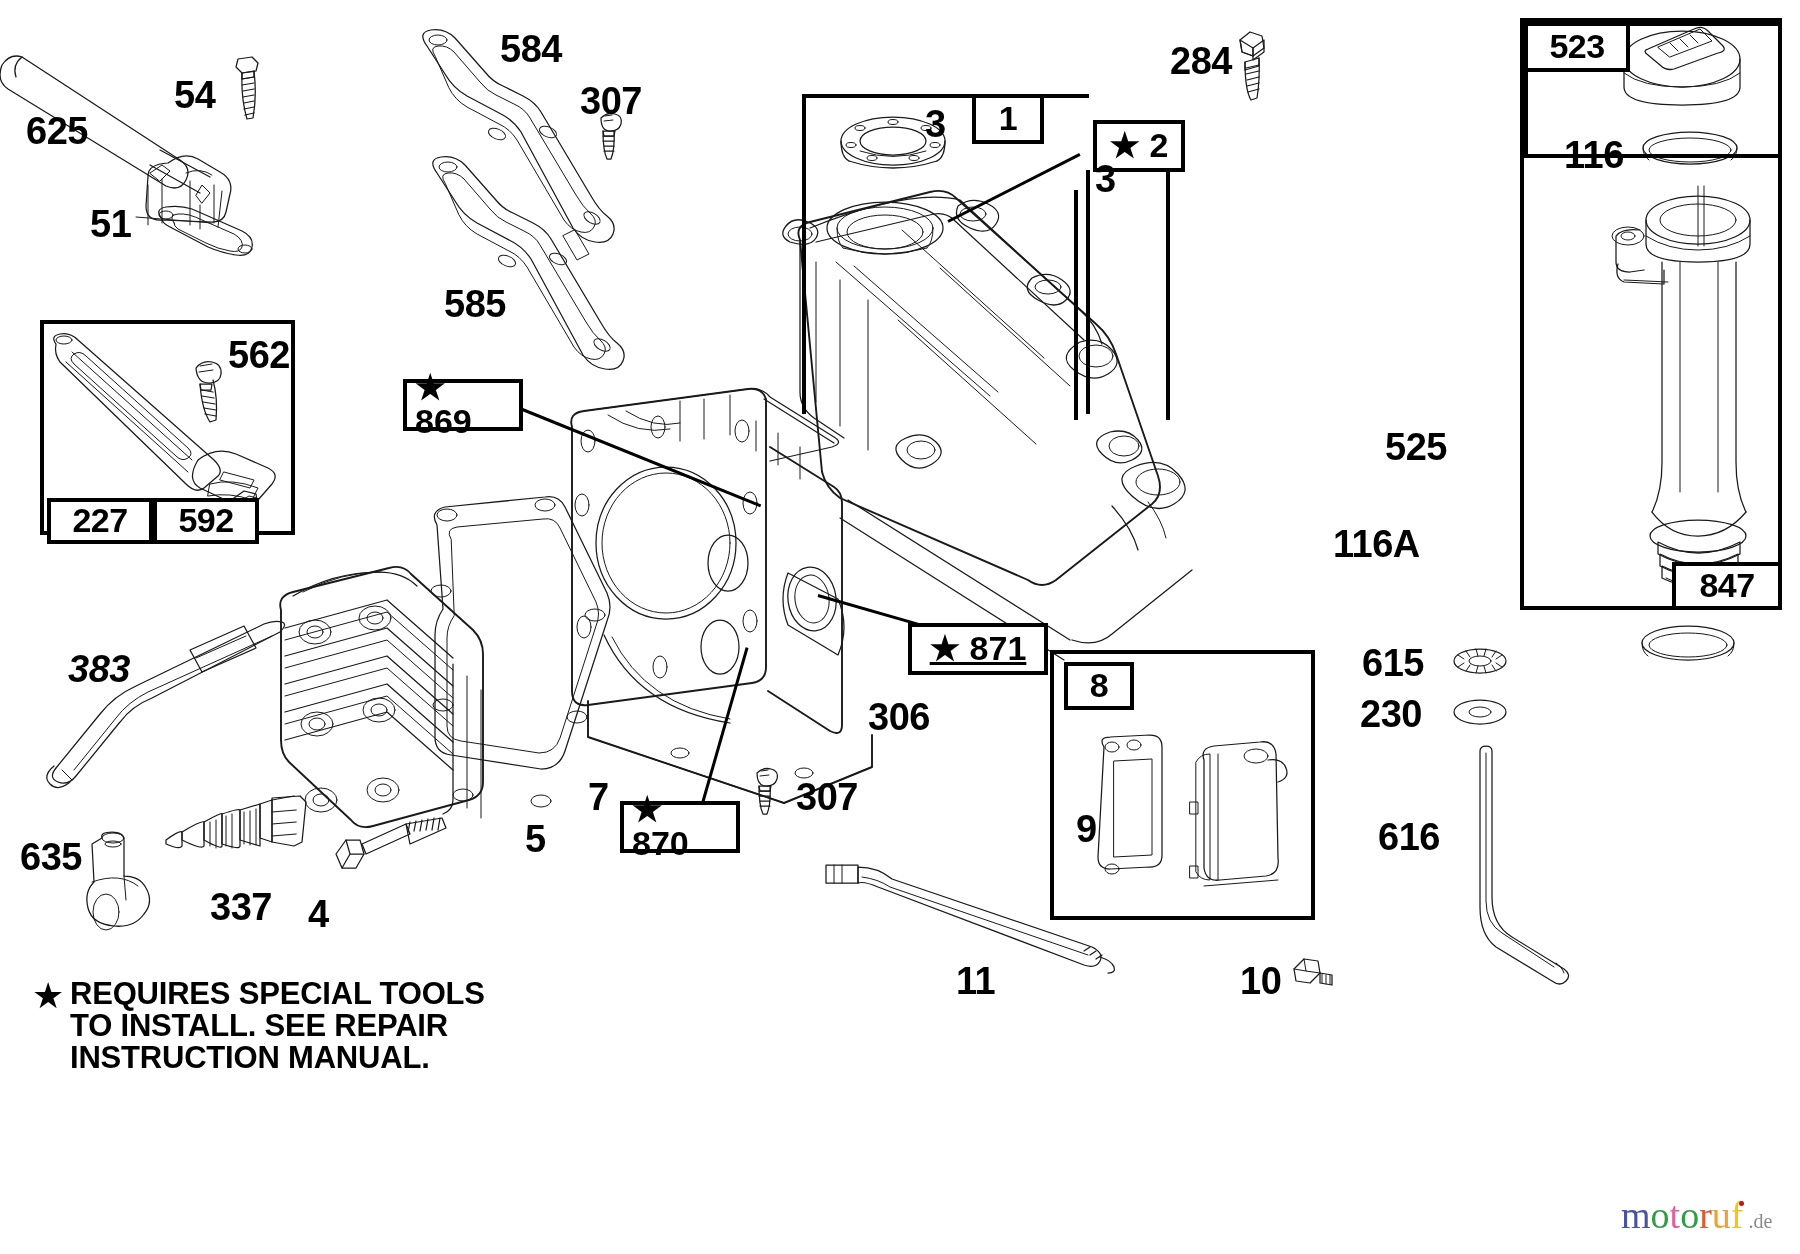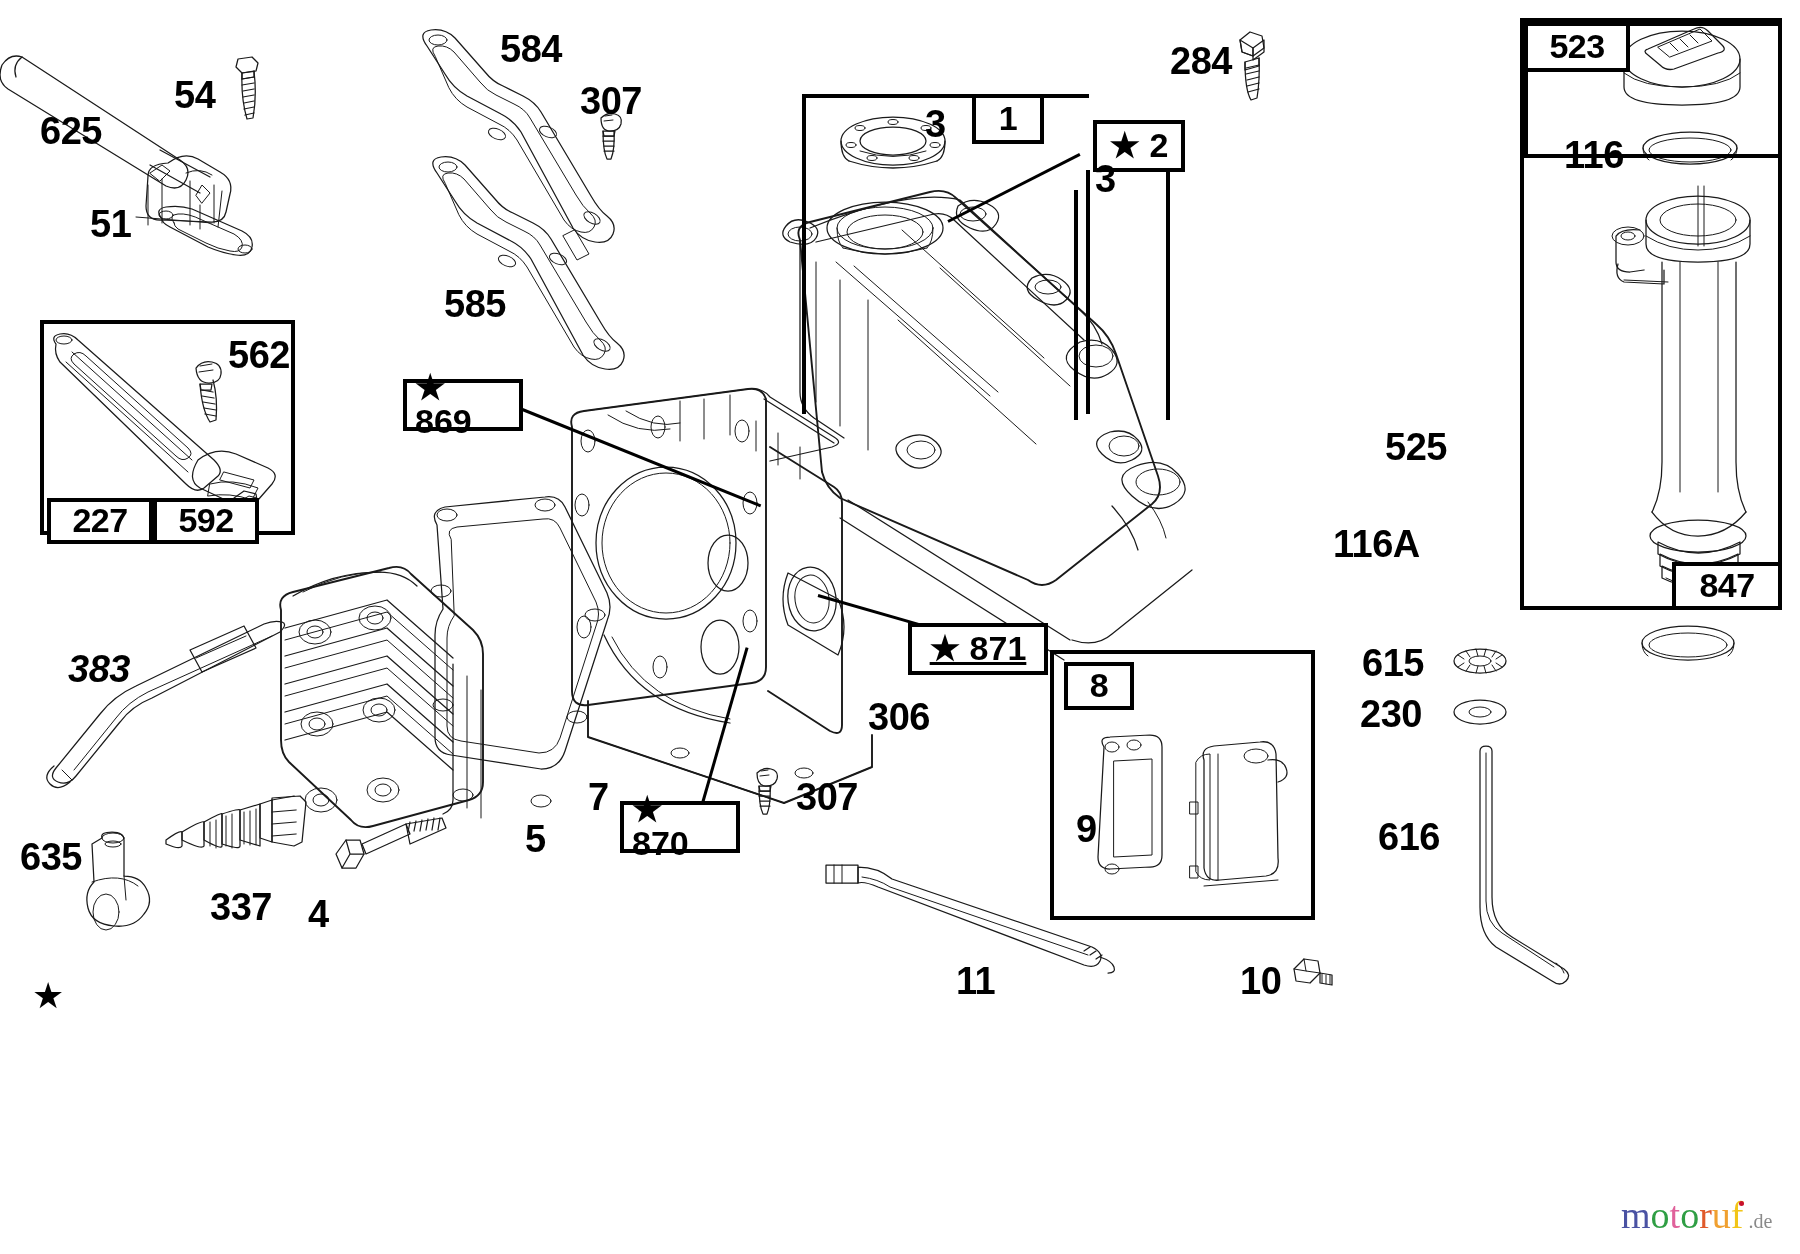--- a/index.html
+++ b/index.html
@@ -610,21 +610,21 @@
   <div class="boxnum" style="left:1064px; top:662px; width:70px; height:48px;">8</div>
 
   <div class="boxnum" style="left:1524px; top:22px; width:106px; height:50px;">523</div>
 
   <div class="boxnum" style="left:1672px; top:562px; width:110px; height:48px;">847</div>
 
   <div class="boxnum" style="left:47px; top:498px; width:106px; height:46px;">227</div>
 
   <div class="boxnum" style="left:153px; top:498px; width:106px; height:46px;">592</div>
 
-  <div class="lbl s38" style="left:40px; top:112px;text-align:right;">625</div>
+  <div class="lbl s38" style="left:26px; top:112px;text-align:right;">625</div>
   <div class="lbl s38" style="left:174px; top:52px;margin-top:24px;">54</div>
   <div class="lbl s38" style="left:90px; top:205px;">51</div>
   <div class="lbl s38" style="left:500px; top:30px;">584</div>
   <div class="lbl s38" style="left:580px; top:82px;">307</div>
   <div class="lbl s38" style="left:444px; top:285px;">585</div>
   <div class="lbl s38" style="left:1170px; top:42px;">284</div>
   <div class="lbl s38" style="left:925px; top:105px;">3</div>
   <div class="lbl s38" style="left:1095px; top:160px;">3</div>
   <div class="lbl s38" style="left:228px; top:336px;">562</div>
   <div class="lbl s38" style="left:68px; top:650px;font-style:italic;">383</div>
@@ -639,19 +639,22 @@
   <div class="lbl s38" style="left:956px; top:962px;">11</div>
   <div class="lbl s38" style="left:1240px; top:962px;">10</div>
   <div class="lbl s38" style="left:1564px; top:136px;">116</div>
   <div class="lbl s38" style="left:1385px; top:428px;">525</div>
   <div class="lbl s38" style="left:1333px; top:525px;">116A</div>
   <div class="lbl s38" style="left:1362px; top:644px;">615</div>
   <div class="lbl s38" style="left:1360px; top:695px;">230</div>
   <div class="lbl s38" style="left:1378px; top:818px;">616</div>
 
   <div class="star-glyph" style="left:32px; top:978px;">★</div>
+  <div class="note bold" style="left:70px; top:978px; width:470px;">REQUIRES SPECIAL TOOLS
+TO INSTALL.  SEE REPAIR
+INSTRUCTION MANUAL.</div>
 
 
   <div id="logo" style="left:1621px; top:1196px;">
     <span class="l" style="color:#4a52a3">m</span><span class="l" style="color:#2f9e44">o</span><span class="l" style="color:#e0629b">t</span><span class="l" style="color:#2f9e44">o</span><span class="l" style="color:#e05a2b">r</span><span class="l" style="color:#f0a030">u</span><span class="l" style="color:#f2c518">f</span><span class="dot"></span><span class="tld">.de</span>
   </div>
 
 </div>
 
 </body></html>

